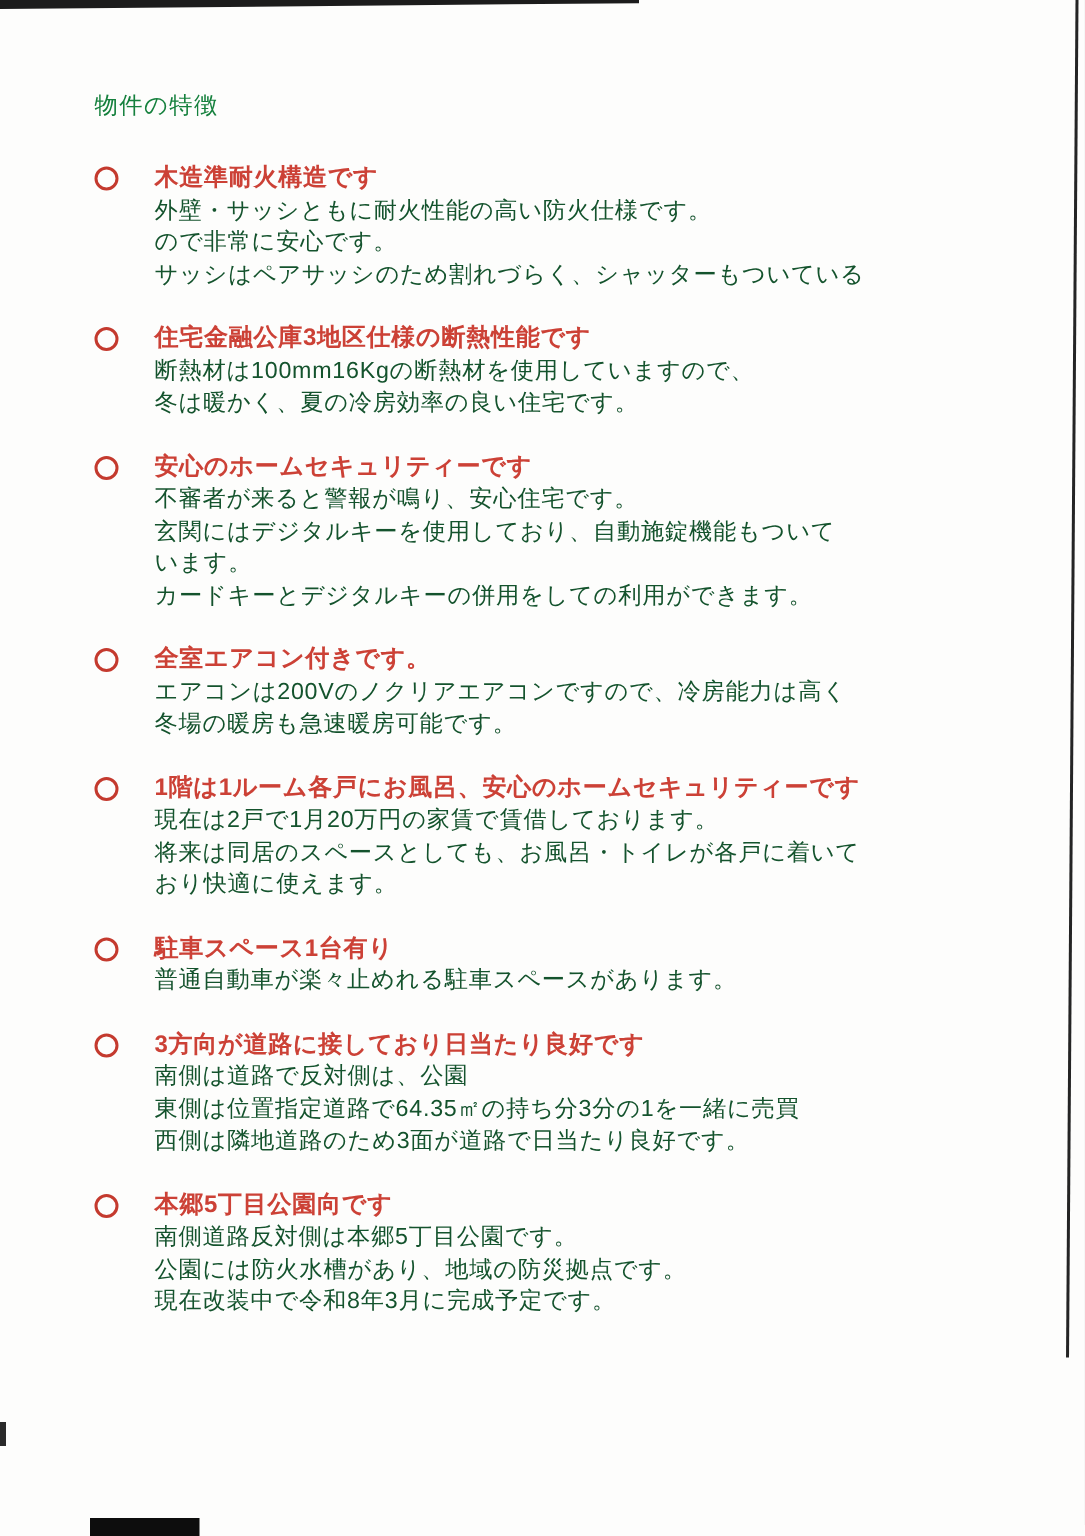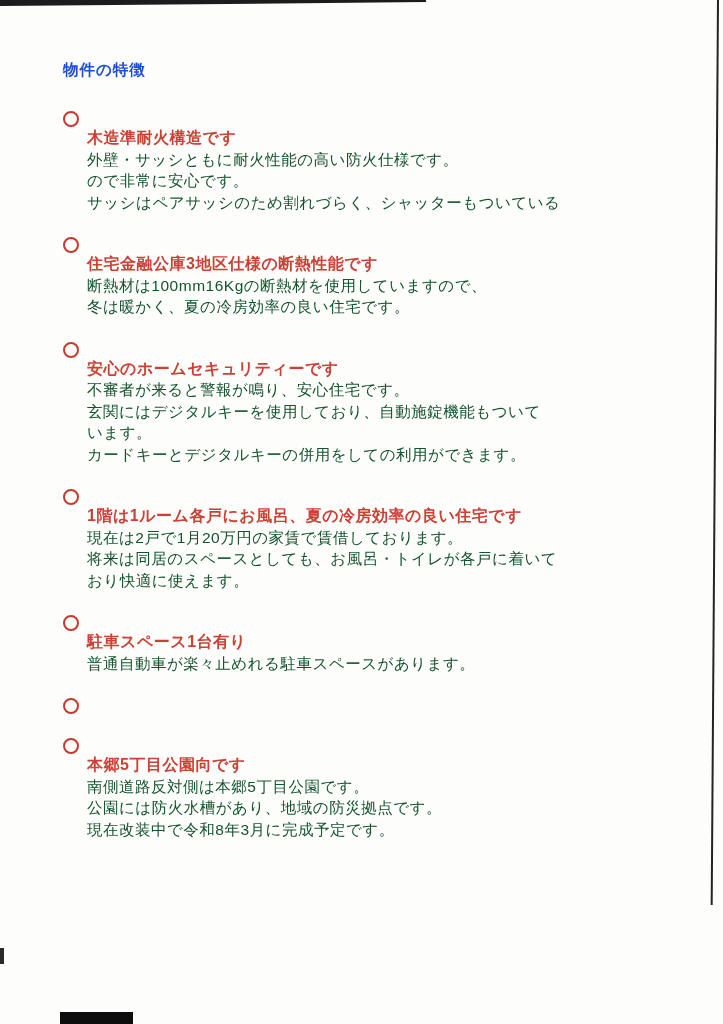--- a/index.html
+++ b/index.html
@@ -32,30 +32,29 @@
   .bottom-bar { left: 60px; top: 1012px; width: 73px; height: 12px; background: #0d0d0d; }
 
   .content {
     position: absolute;
     left: 63px;
     top: 60px;
     width: 600px;
   }
   .doc-title {
     font-size: 15.5px;
-    font-weight: bold;
-    color: #1d4ed8;
+    font-weight: normal;
+    color: #15803d;
     margin: 0 0 27px 0;
     letter-spacing: 1px;
   }
   .section {
     display: flex;
     align-items: flex-start;
     margin-bottom: 21px;
-    flex-direction: column;
   }
   .marker {
     flex: 0 0 auto;
     width: 12px;
     height: 12px;
     margin-top: 3px;
     border: 2.5px solid #c43a2e;
     border-radius: 50%;
     box-sizing: content-box;
   }
@@ -112,41 +111,55 @@
     <span class="marker"></span>
     <div class="section-body">
       <h2 class="section-heading">安心のホームセキュリティーです</h2>
     <p class="section-line">不審者が来ると警報が鳴り、安心住宅です。</p>
             <p class="section-line">玄関にはデジタルキーを使用しており、自動施錠機能もついて</p>
             <p class="section-line">います。</p>
             <p class="section-line">カードキーとデジタルキーの併用をしての利用ができます。</p>
           </div>
   </div>
 
+  <div class="section">
+    <span class="marker"></span>
+    <div class="section-body">
+      <h2 class="section-heading">全室エアコン付きです。</h2>
+    <p class="section-line">エアコンは200Vのノクリアエアコンですので、冷房能力は高く</p>
+            <p class="section-line">冬場の暖房も急速暖房可能です。</p>
+          </div>
+  </div>
 
   <div class="section">
     <span class="marker"></span>
     <div class="section-body">
-      <h2 class="section-heading">1階は1ルーム各戸にお風呂、夏の冷房効率の良い住宅です</h2>
+      <h2 class="section-heading">1階は1ルーム各戸にお風呂、安心のホームセキュリティーです</h2>
     <p class="section-line">現在は2戸で1月20万円の家賃で賃借しております。</p>
             <p class="section-line">将来は同居のスペースとしても、お風呂・トイレが各戸に着いて</p>
             <p class="section-line">おり快適に使えます。</p>
           </div>
   </div>
 
   <div class="section">
     <span class="marker"></span>
     <div class="section-body">
       <h2 class="section-heading">駐車スペース1台有り</h2>
     <p class="section-line">普通自動車が楽々止めれる駐車スペースがあります。</p>
           </div>
   </div>
 
   <div class="section">
     <span class="marker"></span>
+    <div class="section-body">
+      <h2 class="section-heading">3方向が道路に接しており日当たり良好です</h2>
+    <p class="section-line">南側は道路で反対側は、公園</p>
+            <p class="section-line">東側は位置指定道路で64.35㎡の持ち分3分の1を一緒に売買</p>
+            <p class="section-line">西側は隣地道路のため3面が道路で日当たり良好です。</p>
+          </div>
   </div>
 
   <div class="section">
     <span class="marker"></span>
     <div class="section-body">
       <h2 class="section-heading">本郷5丁目公園向です</h2>
     <p class="section-line">南側道路反対側は本郷5丁目公園です。</p>
             <p class="section-line">公園には防火水槽があり、地域の防災拠点です。</p>
             <p class="section-line">現在改装中で令和8年3月に完成予定です。</p>
           </div>

